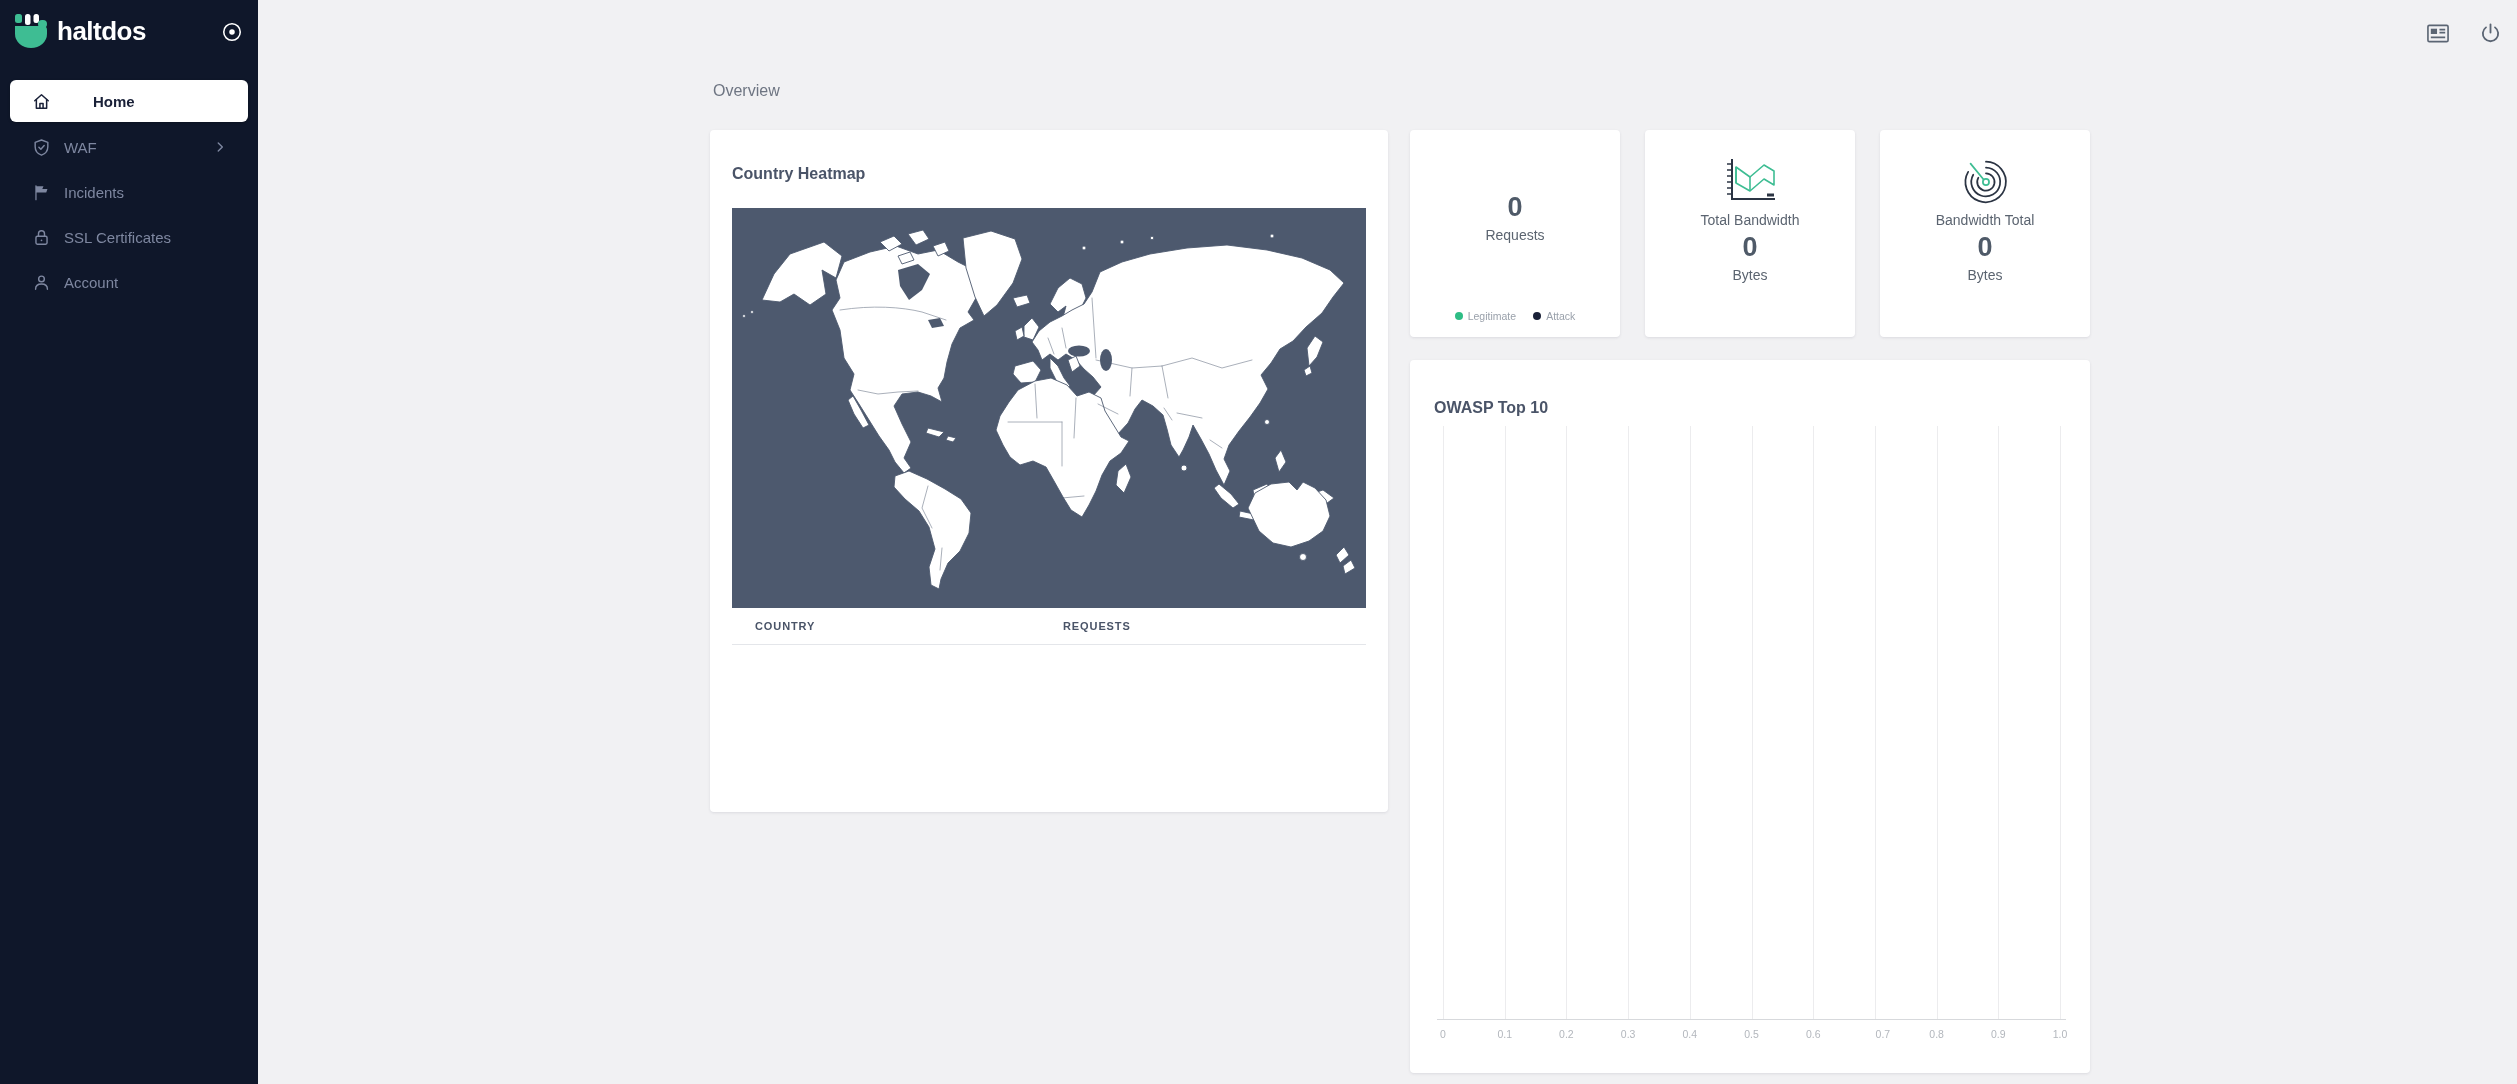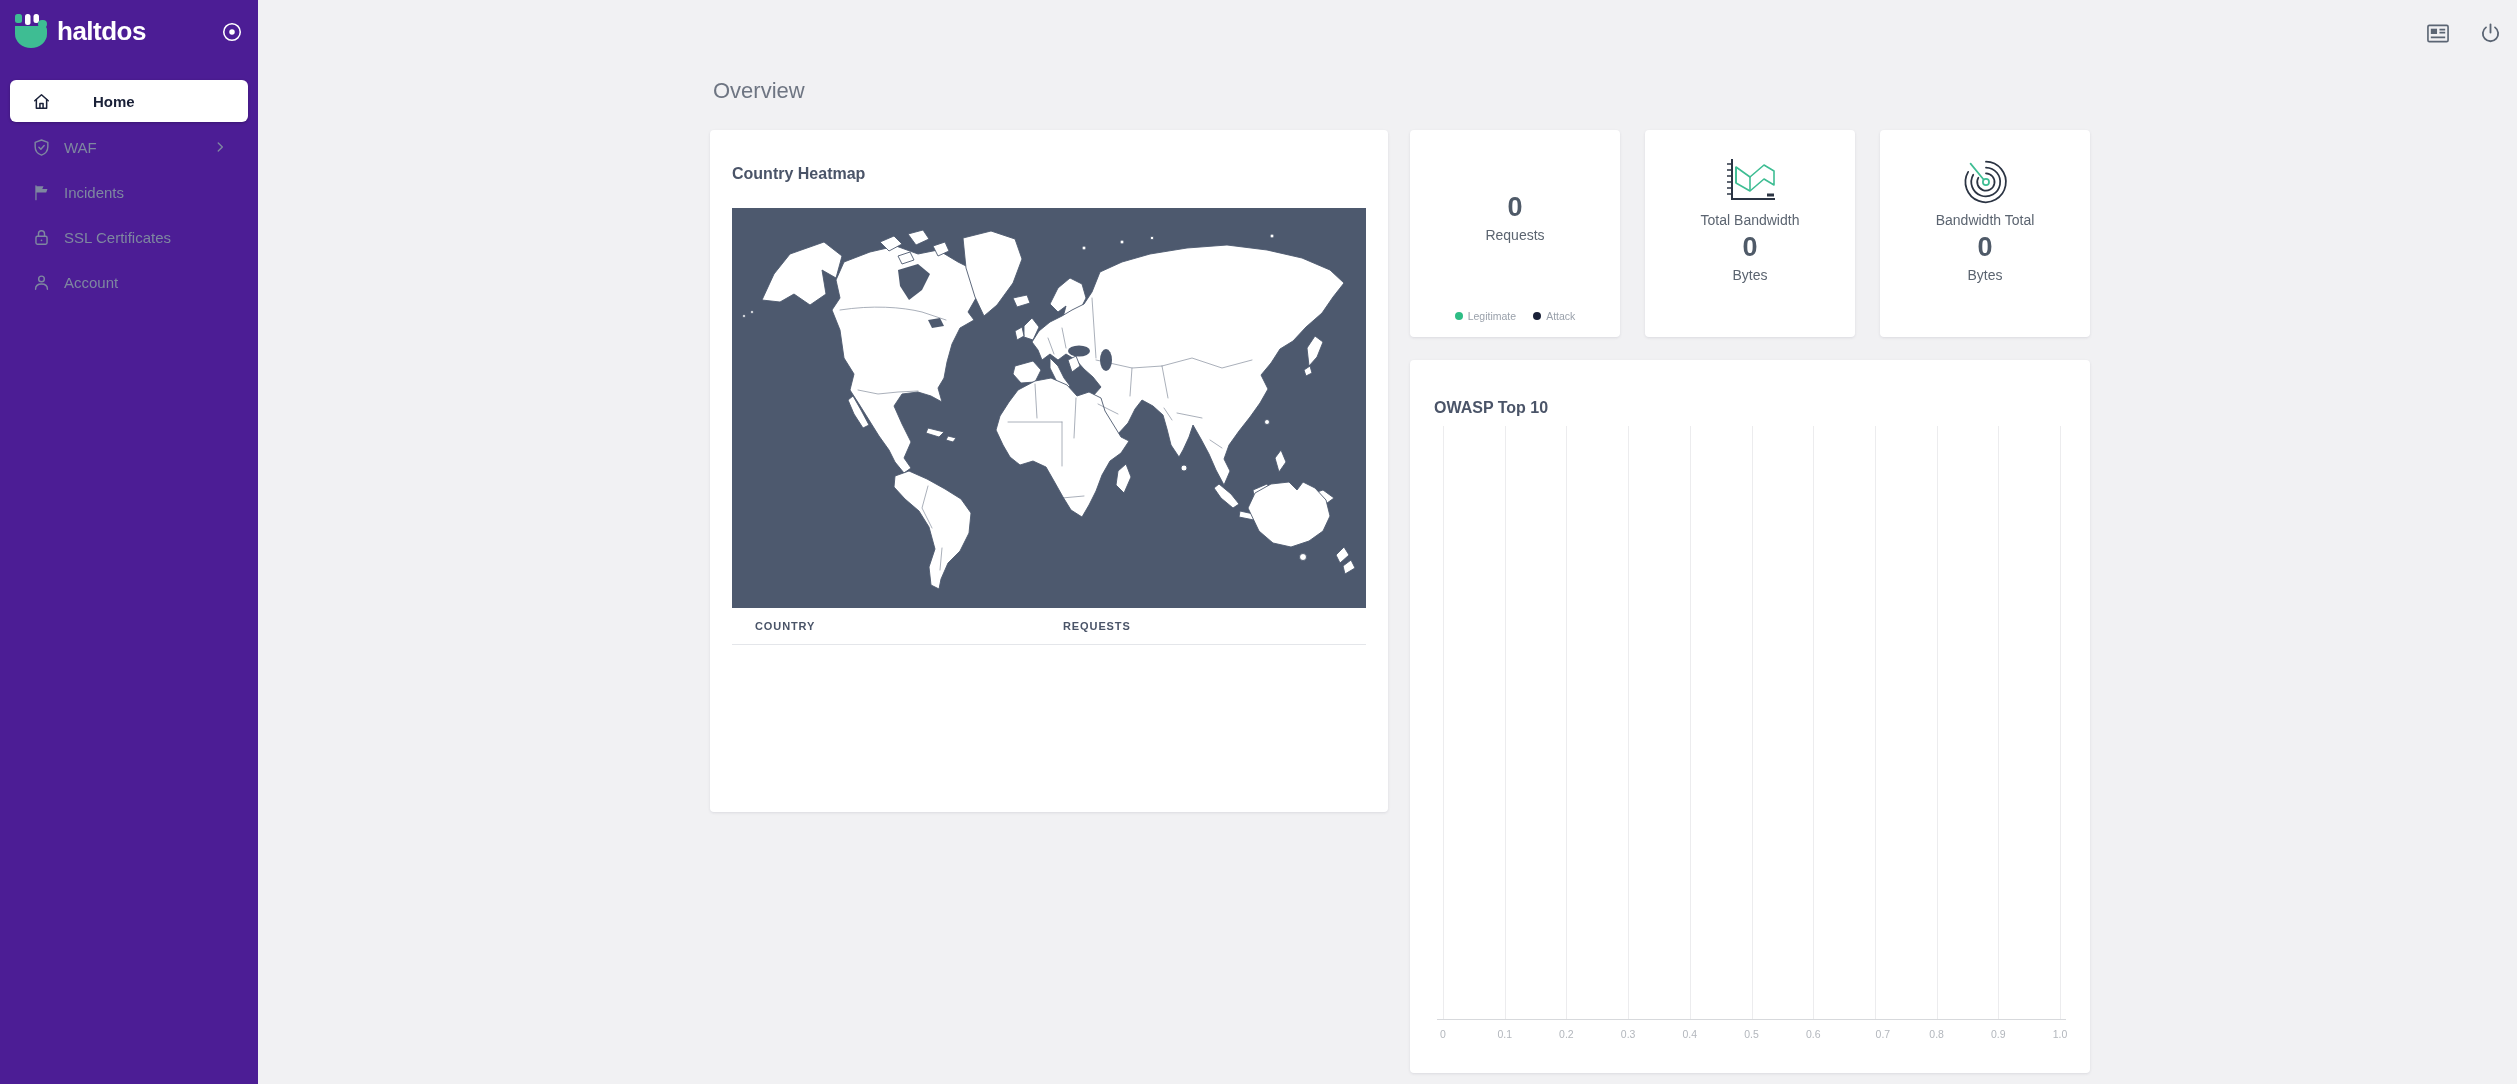--- a/index.html
+++ b/index.html
@@ -8,21 +8,21 @@
     width:2517px; height:1084px; overflow:hidden;
     background:#f1f1f3;
     font-family:"Liberation Sans", sans-serif;
     -webkit-font-smoothing:antialiased;
   }
   .app { display:flex; width:2517px; height:1084px; }
 
   
   .sidebar {
     width:258px; flex-shrink:0; height:100%;
-    background:#4c1d95; position:relative; z-index:2;
+    background:#0f172a; position:relative; z-index:2;
   }
   .brand { display:flex; align-items:center; padding:11px 14px 0 14px; height:52px; }
   .brand-logo { width:34px; height:36px; display:block; }
   .brand-name { color:#ffffff; font-size:26px; font-weight:bold; margin-left:9px; letter-spacing:-0.5px; }
   .collapse-btn { margin-left:auto; width:24px; height:24px; color:#ffffff; cursor:pointer; display:flex; align-items:center; justify-content:center; }
   .nav { margin-top:28px; padding:0 10px; }
   .nav-item {
     display:flex; align-items:center; height:44px; padding:0 21px;
     color:#7e87a0; font-size:15px; border-radius:6px; cursor:pointer;
     position:relative; margin-bottom:1px;
@@ -34,21 +34,21 @@
   .nav-icon { width:20px; height:20px; margin-right:13px; display:flex; align-items:center; justify-content:center; flex-shrink:0; }
   .nav-icon svg { width:19px; height:19px; }
   .nav-chevron { margin-left:auto; width:14px; height:14px; display:flex; }
 
   
   main { flex:1; position:relative; }
   .topbar { position:absolute; top:21px; right:12px; display:flex; align-items:center; gap:22px; color:#5b6573; }
   .topbar .tb-icon { width:30px; height:24px; display:flex; align-items:center; justify-content:center; cursor:pointer; }
 
   .content { margin-left:452px; width:1380px; padding-top:78px; }
-  .page-title { font-size:22px; font-weight:400; color:#6e7582; margin:0 0 16px 3px; line-height:26px; }
+  .page-title { font-size:16px; font-weight:400; color:#6e7582; margin:0 0 16px 3px; line-height:26px; }
 
   .grid { display:flex; gap:22px; margin-top:26px; align-items:flex-start; }
   .card { background:#ffffff; border-radius:4px; box-shadow:0 1px 3px rgba(25,33,56,.10); }
   .card-title { font-size:16px; font-weight:bold; color:#4a5468; line-height:18px; }
 
   
   .heatmap-card { width:678px; height:682px; padding:22px; position:relative; }
   .map-wrap { margin-top:25px; width:634px; height:400px; background:#4d596e; overflow:hidden; }
   .map-wrap svg { display:block; width:634px; height:400px; }
   .geo-table { width:634px; border-collapse:collapse; table-layout:fixed; margin-top:0; }

